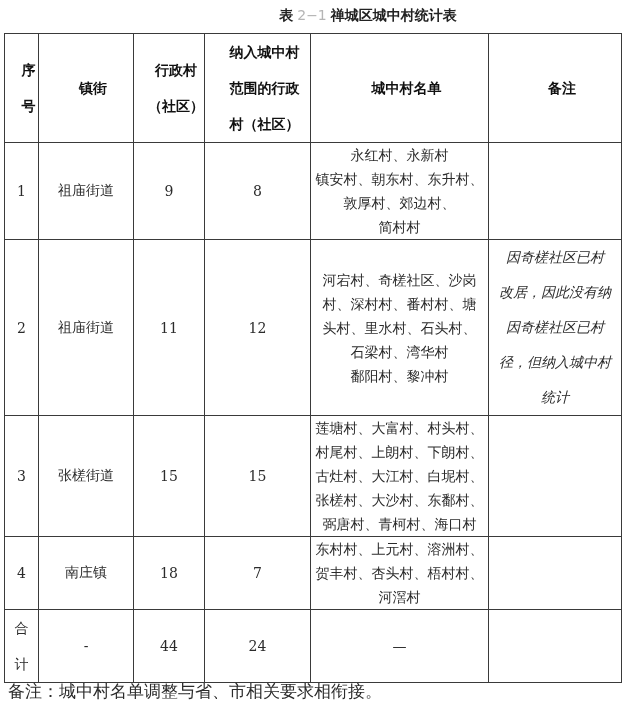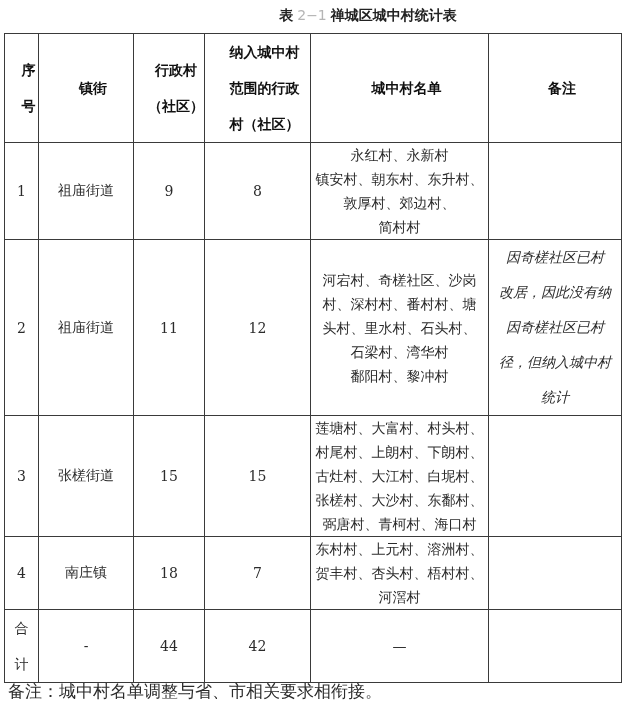--- a/index.html
+++ b/index.html
@@ -133,20 +133,20 @@
     </td>
     <td></td>
   </tr>
 
   <tr style="height:72px">
     <td>
       <span class="vert"><div>合</div><div>计</div></span>
     </td>
     <td>-</td>
     <td>44</td>
-    <td>42</td>
+    <td>24</td>
     <td>—</td>
     <td></td>
   </tr>
 </tbody>
   </table>
 
 <div class="note">备注：城中村名单调整与省、市相关要求相衔接。</div>
 
 </body></html>

